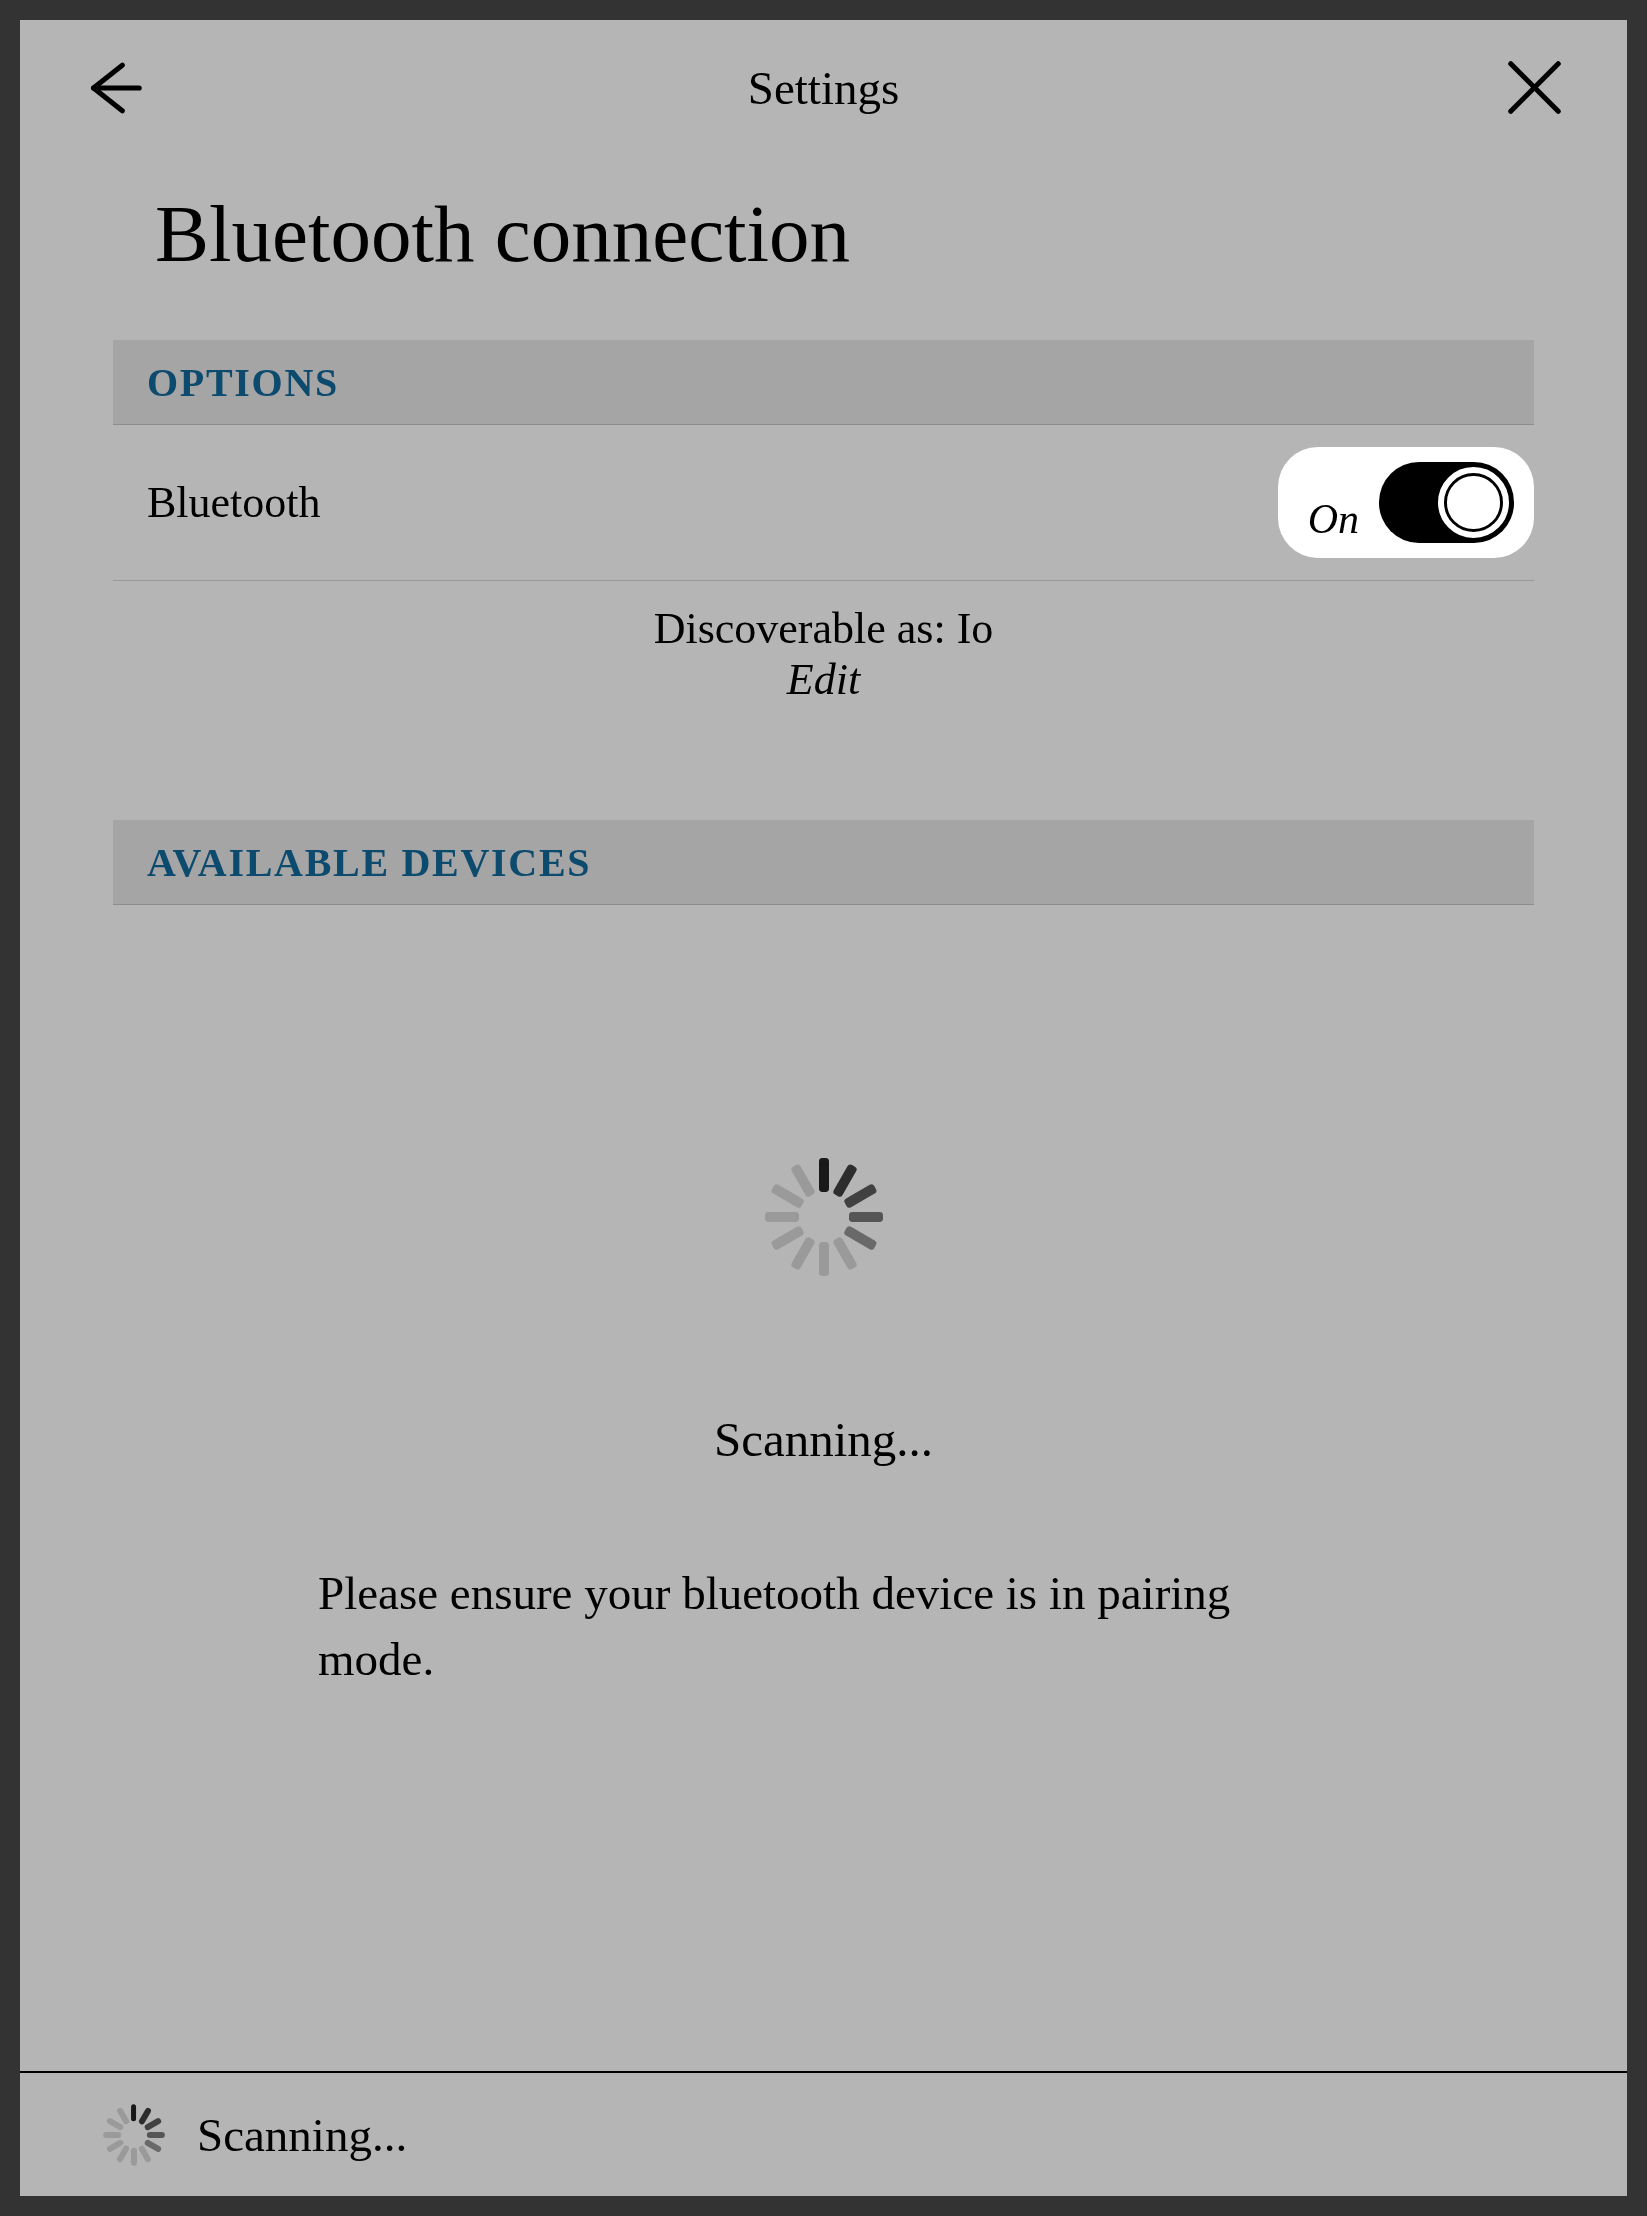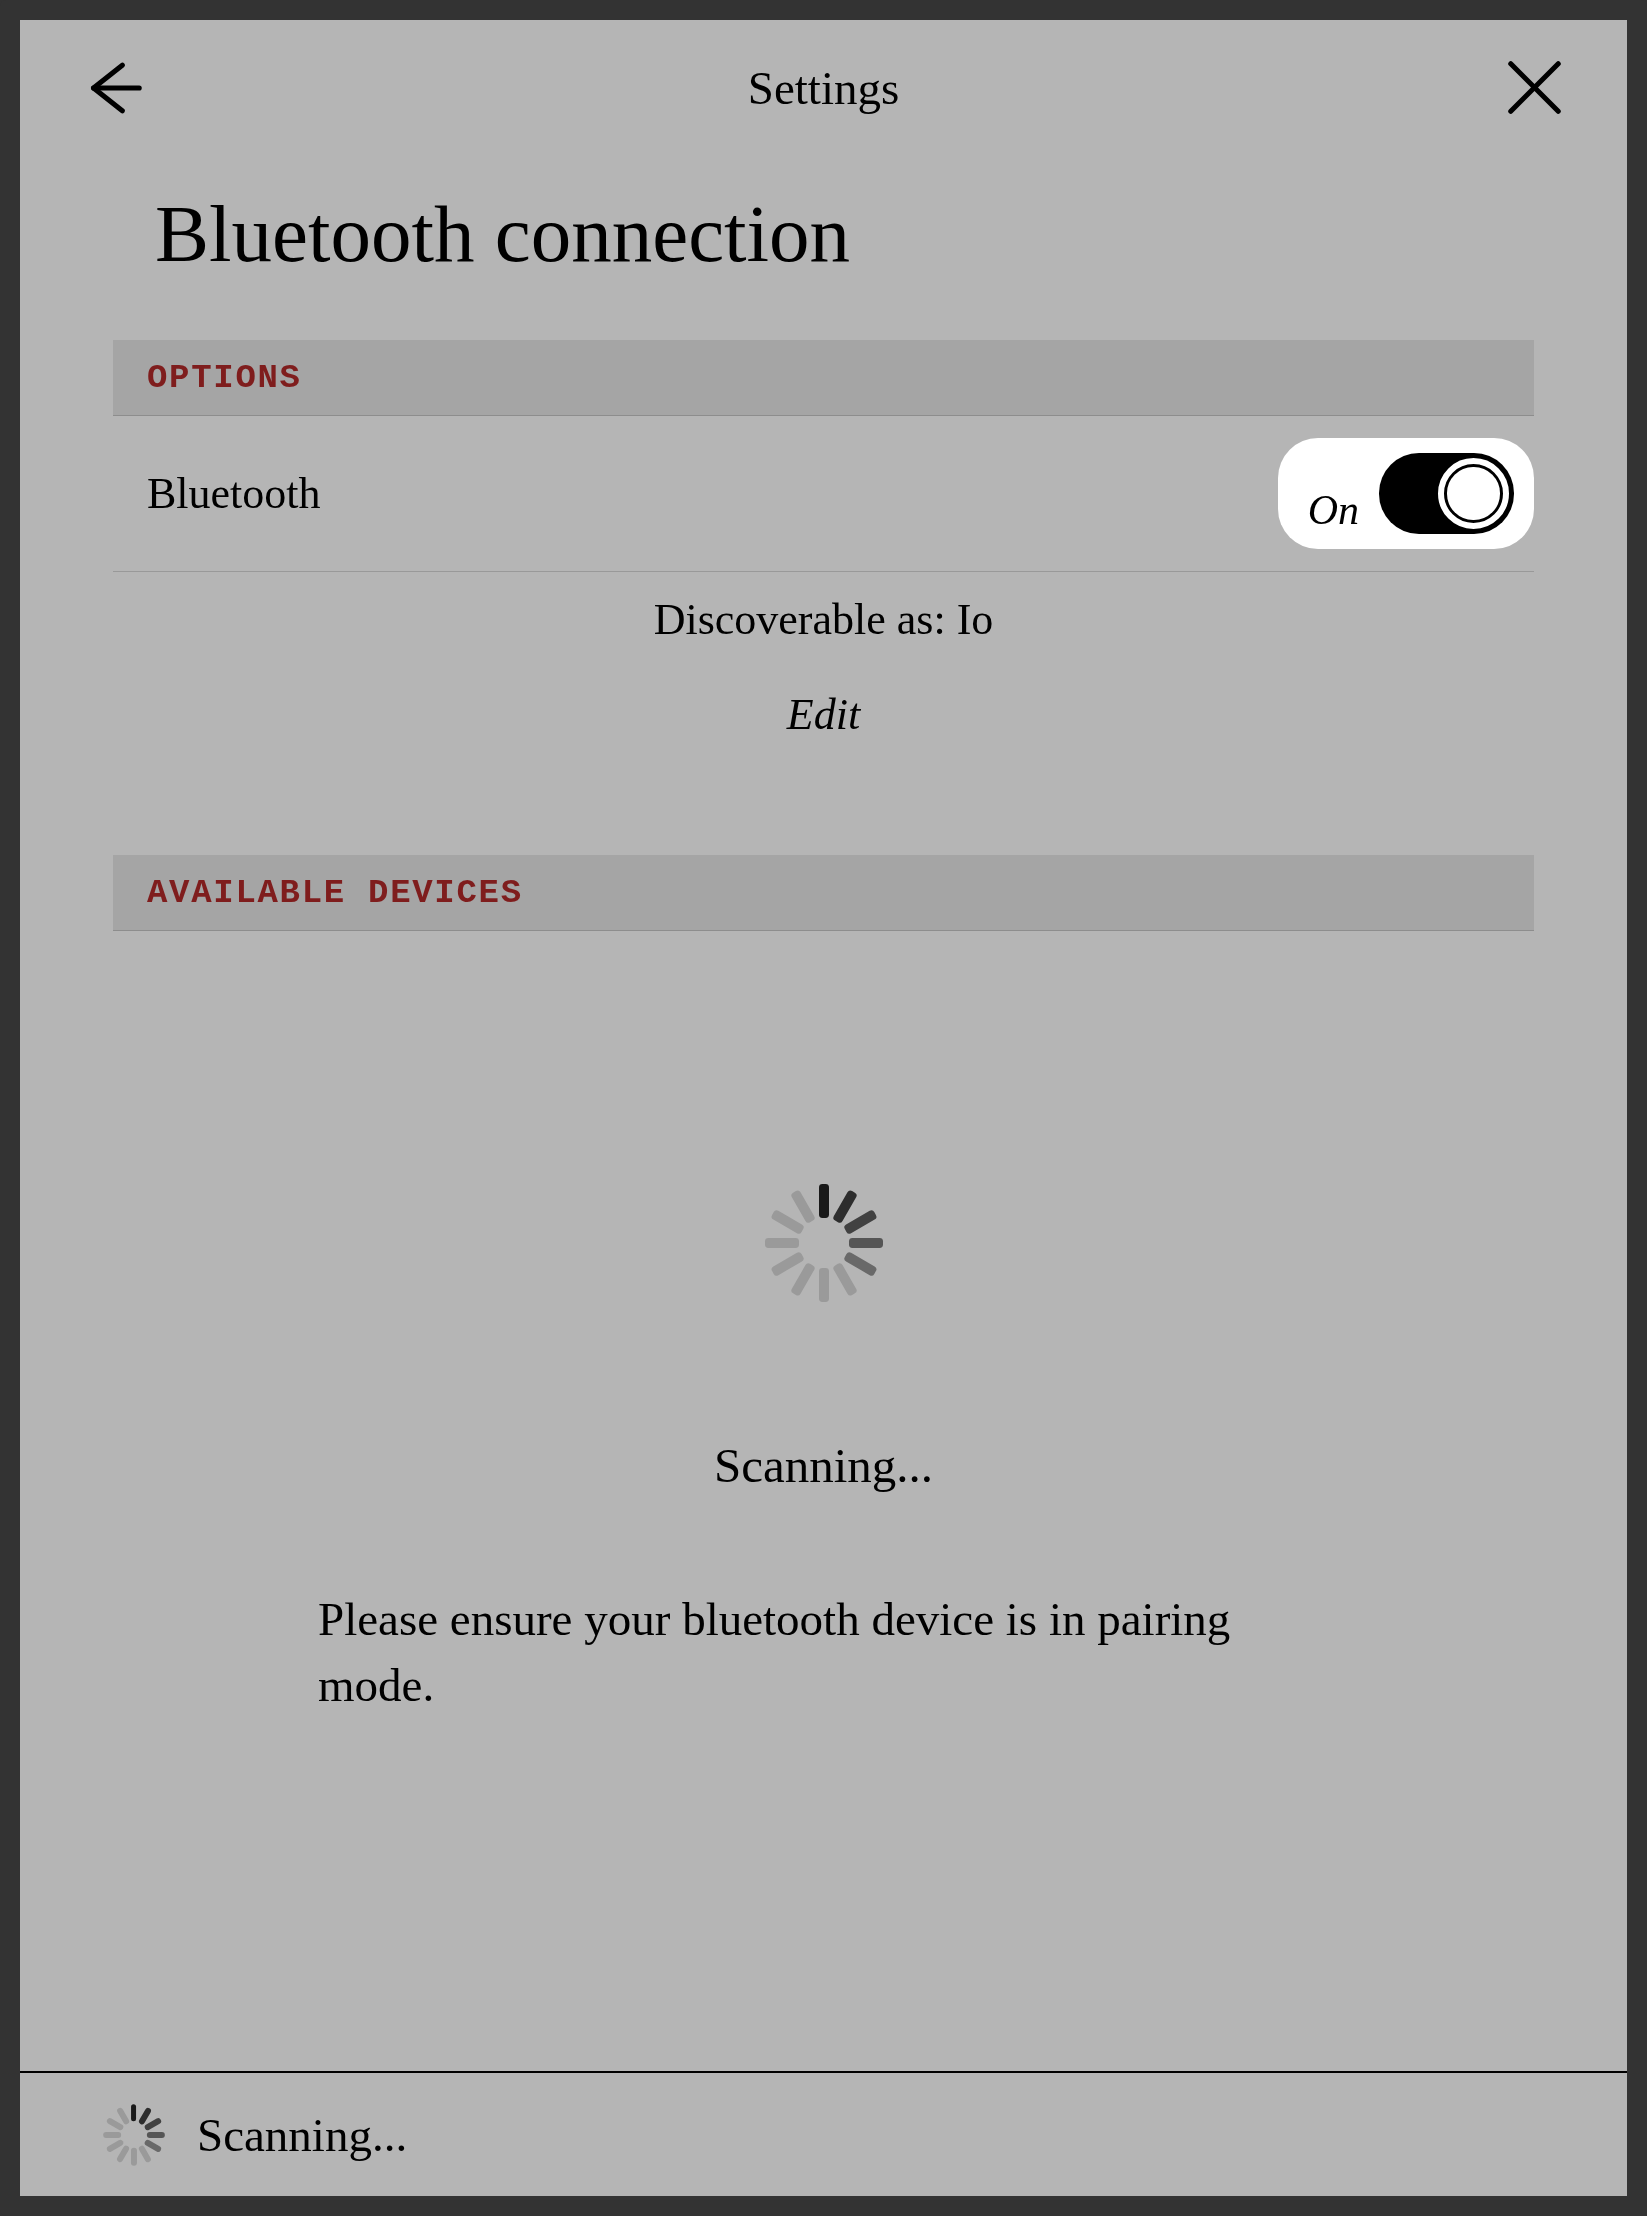--- a/index.html
+++ b/index.html
@@ -58,34 +58,33 @@
     
     .content {
       padding: 0 93px;
       flex: 1;
       display: flex;
       flex-direction: column;
     }
     .section-header {
       background: #a5a5a5;
       padding: 18.5px 34px;
-      font-family: Liberation Mono, monospace;
+      font-family: Liberation Serif, serif;
       font-weight: 600;
-      font-size: 34px;
+      font-size: 40px;
       letter-spacing: 1.7px;
-      color: #7f1d1d;
+      color: #0c4a6e;
       border-bottom: 1.7px solid #8d8d8d;
     }
     .row {
       display: flex;
       align-items: center;
       justify-content: space-between;
       padding: 22px 34px;
       border-bottom: 1.7px solid #999;
-      gap: 44px;
     }
     .row.no-border {
       border-bottom: none;
       flex-direction: column;
     }
     .row-left {
       font-size: 44px;
       color: #000;
       font-family: Georgia, serif;
     }

